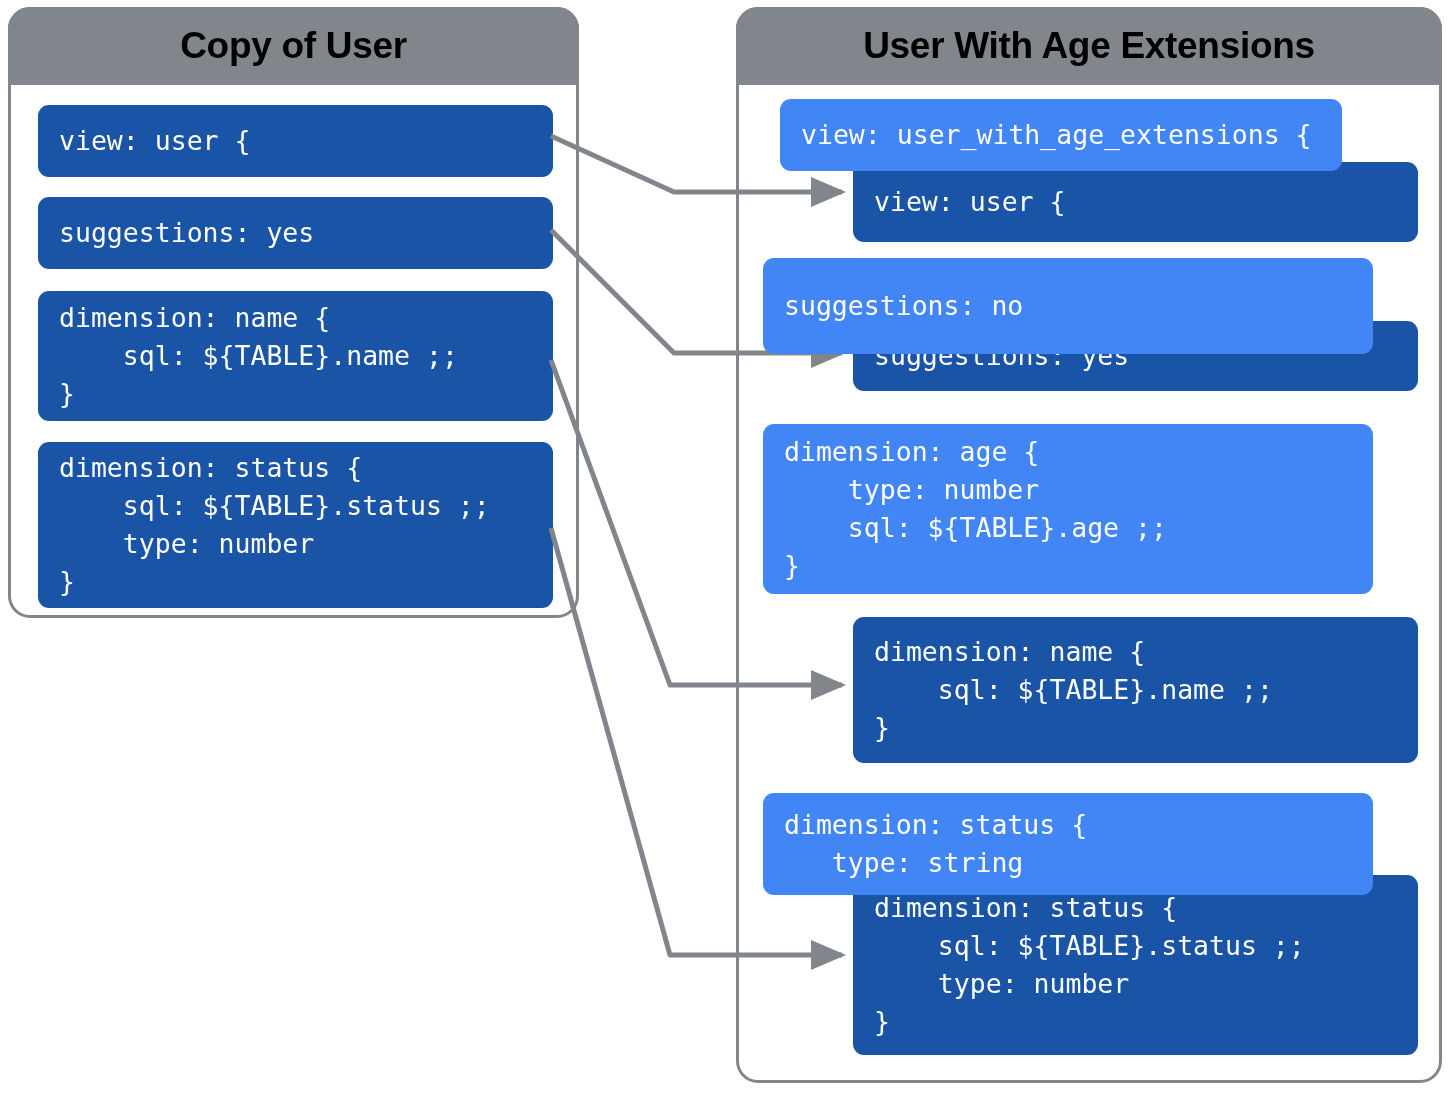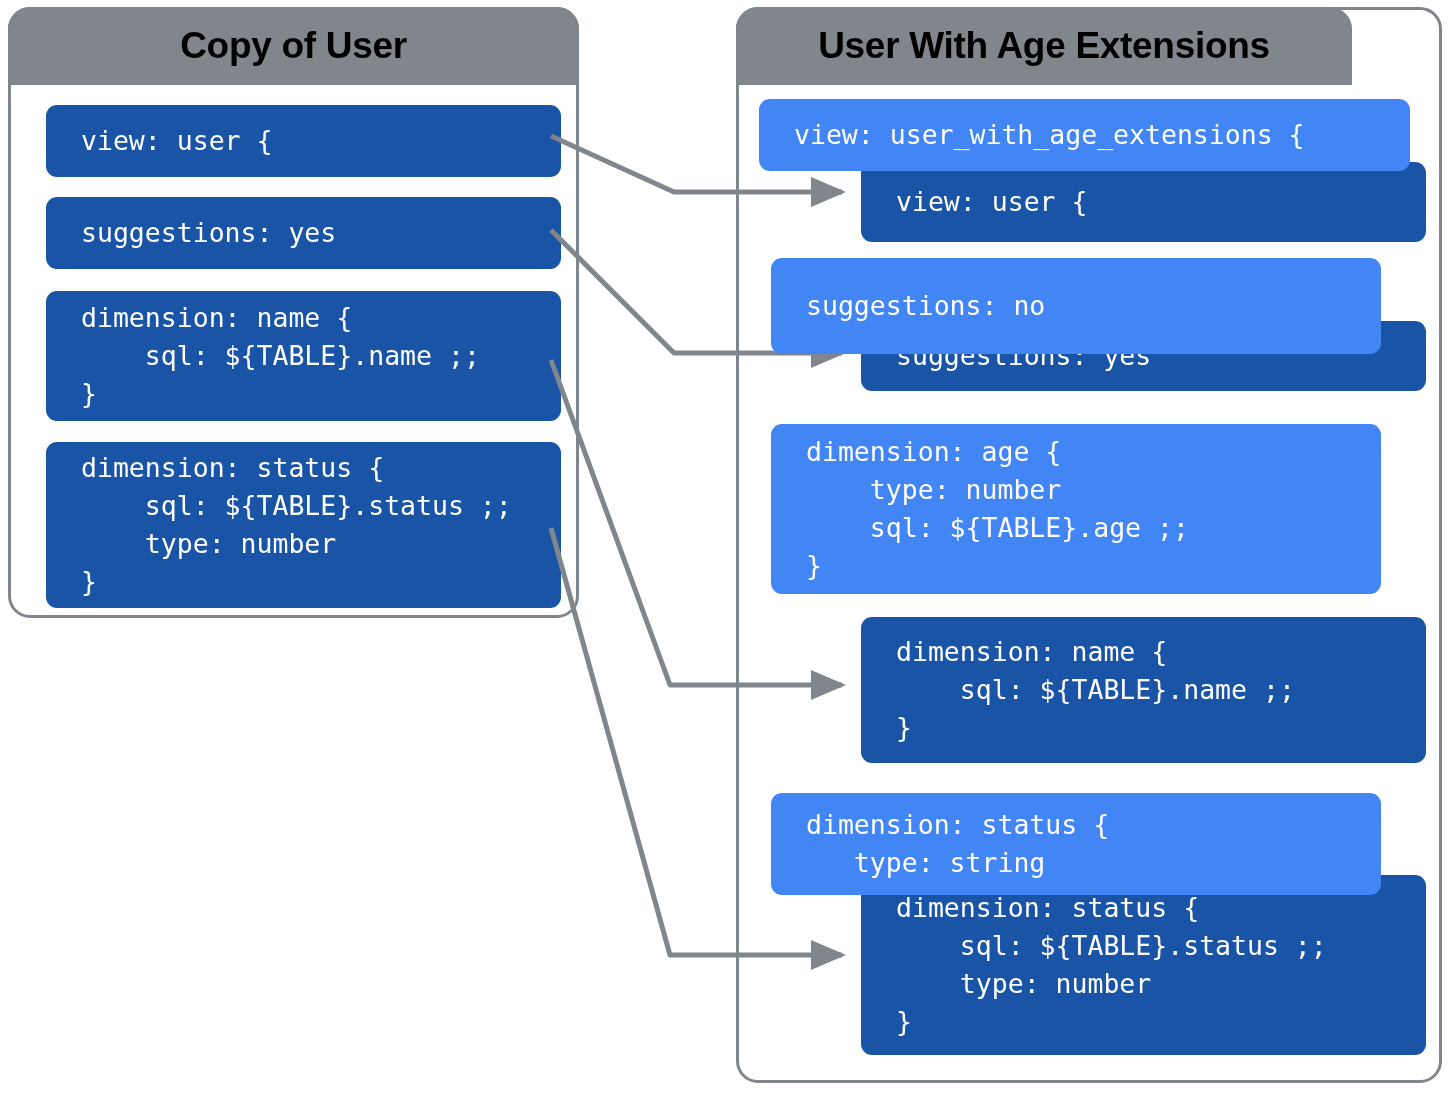--- a/index.html
+++ b/index.html
@@ -64,21 +64,21 @@
     flex-direction: column;
     justify-content: center;
     overflow: hidden;
   }
   .code-block .line {
     white-space: pre;
   }
   .dark  { background: #1A54A6; }
   .light { background: #4285F4; }
 
-  .pad-l { padding-left: 35px; margin-left: 8px; }
+  .pad-l { padding-left: 21px; }
 
   
   #connectors {
     position: absolute;
     left: 0; top: 0;
     width: 1450px;
     height: 1096px;
     pointer-events: none;
   }
 </style>
@@ -108,25 +108,25 @@
 
     <div class="code-block dark pad-l" style="left:27px; top:432px; width:515px; height:166px;">
       <span class="line">dimension: status {</span>
       <span class="line">    sql: ${TABLE}.status ;;</span>
       <span class="line">    type: number</span>
       <span class="line">}</span>
     </div>
   </div>
 
   <div class="panel" style="left:736px; top:7px; width:706px; height:1076px;">
-    <div class="panel-header" style="width:616px; height:78px;">
+    <div class="panel-header" style="width:706px; height:78px;">
       <span class="panel-title">User With Age Extensions</span>
     </div>
 
-    <div class="code-block light pad-l" style="left:12px; top:89px; width:651px; height:72px; z-index:3;">
+    <div class="code-block light pad-l" style="left:41px; top:89px; width:562px; height:72px; z-index:3;">
       <span class="line">view: user_with_age_extensions {</span>
     </div>
 
     <div class="code-block dark pad-l" style="left:114px; top:152px; width:565px; height:80px; z-index:2;">
       <span class="line">view: user {</span>
     </div>
 
     <div class="code-block light pad-l" style="left:24px; top:248px; width:610px; height:96px; z-index:3;">
       <span class="line">suggestions: no</span>
     </div>

